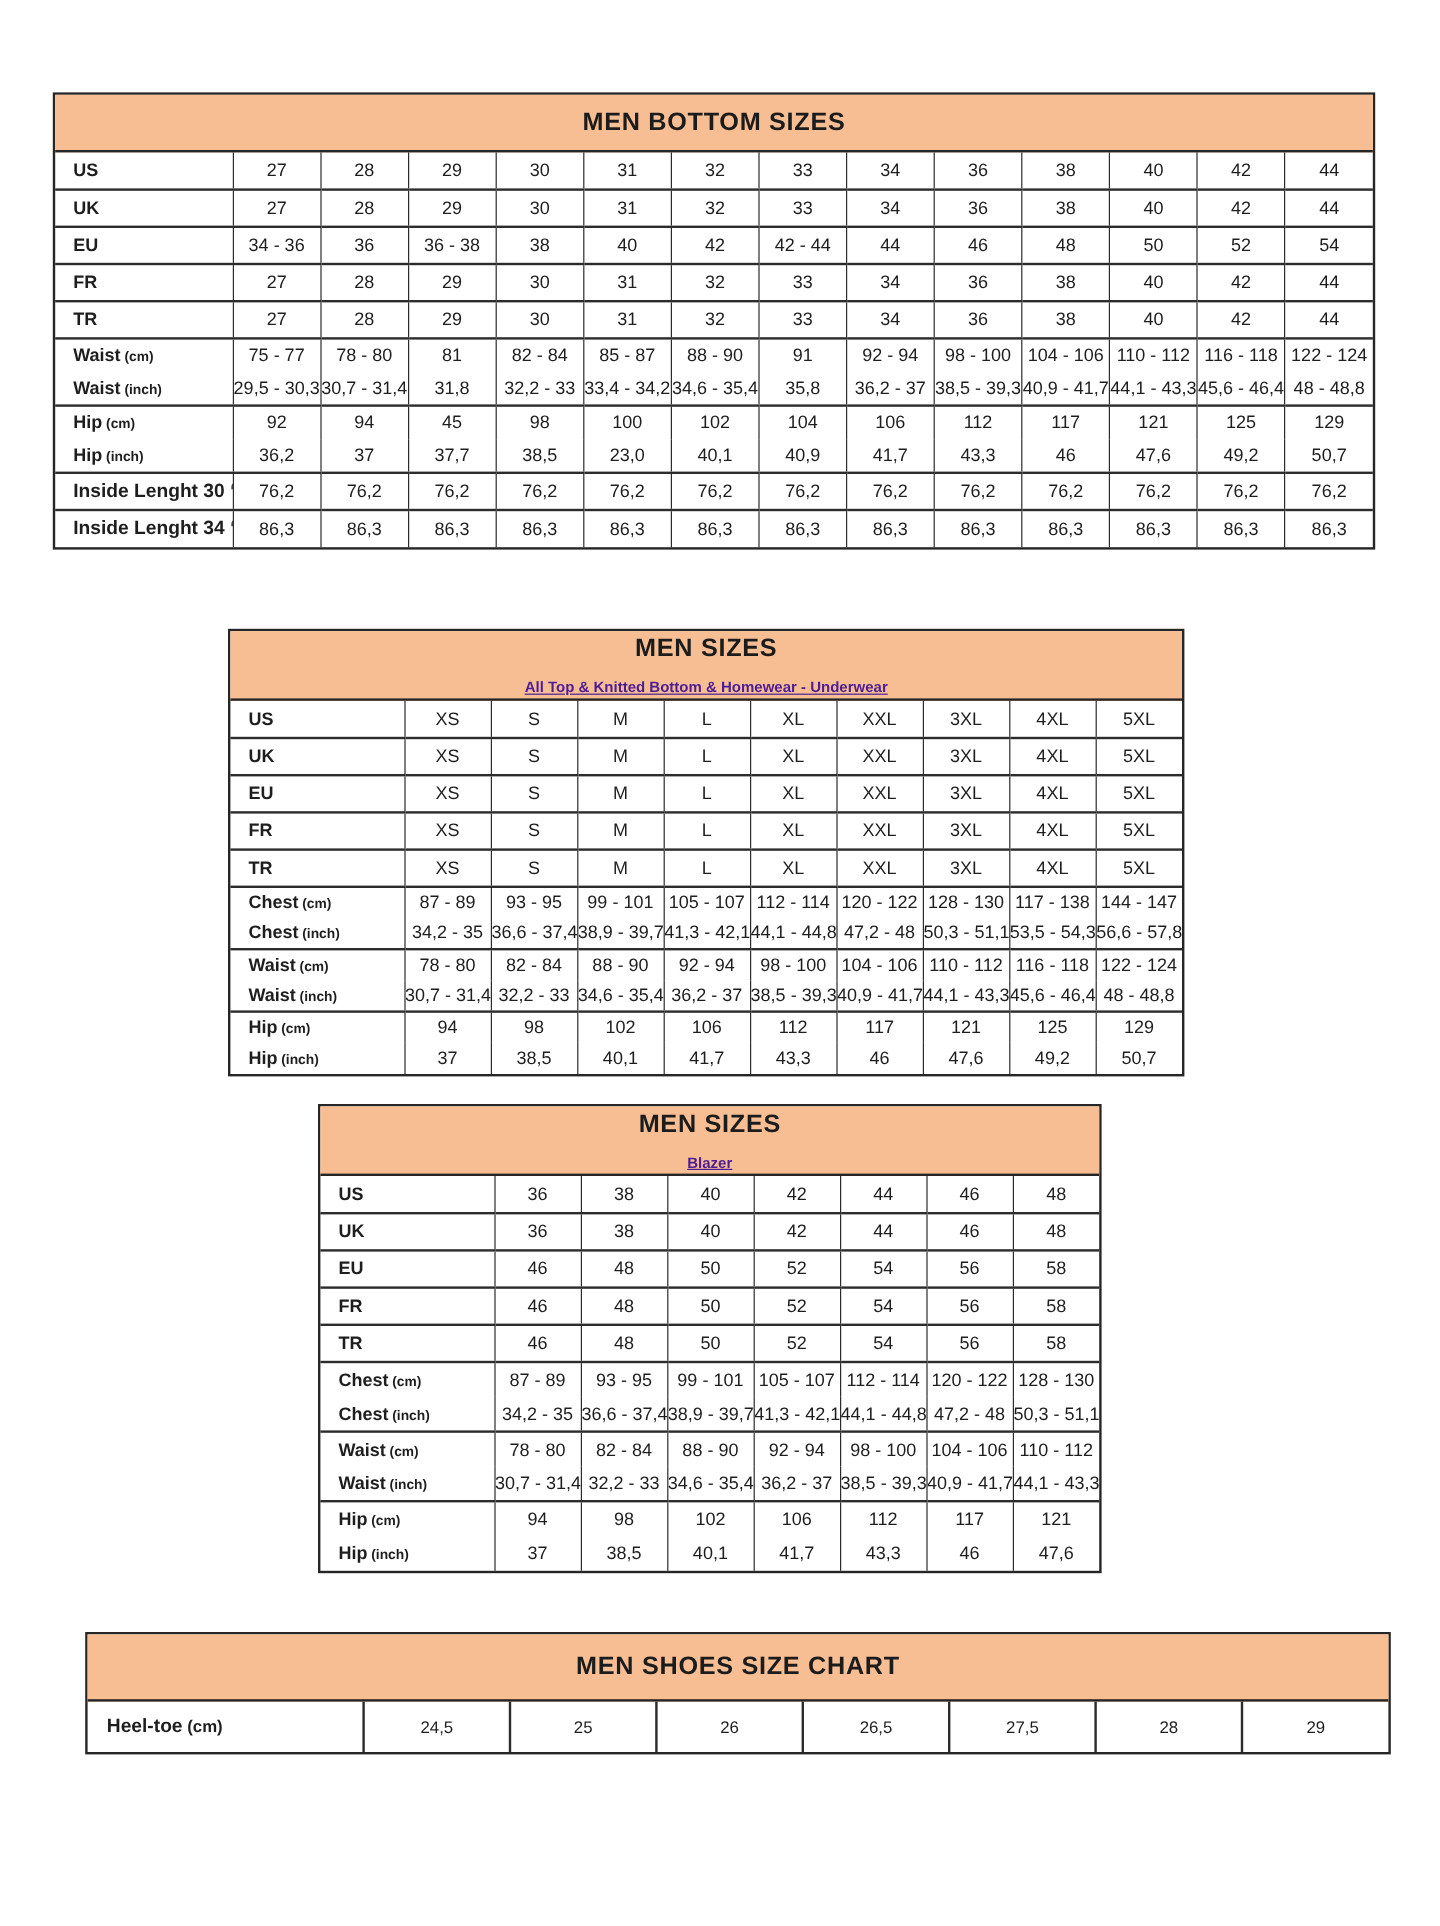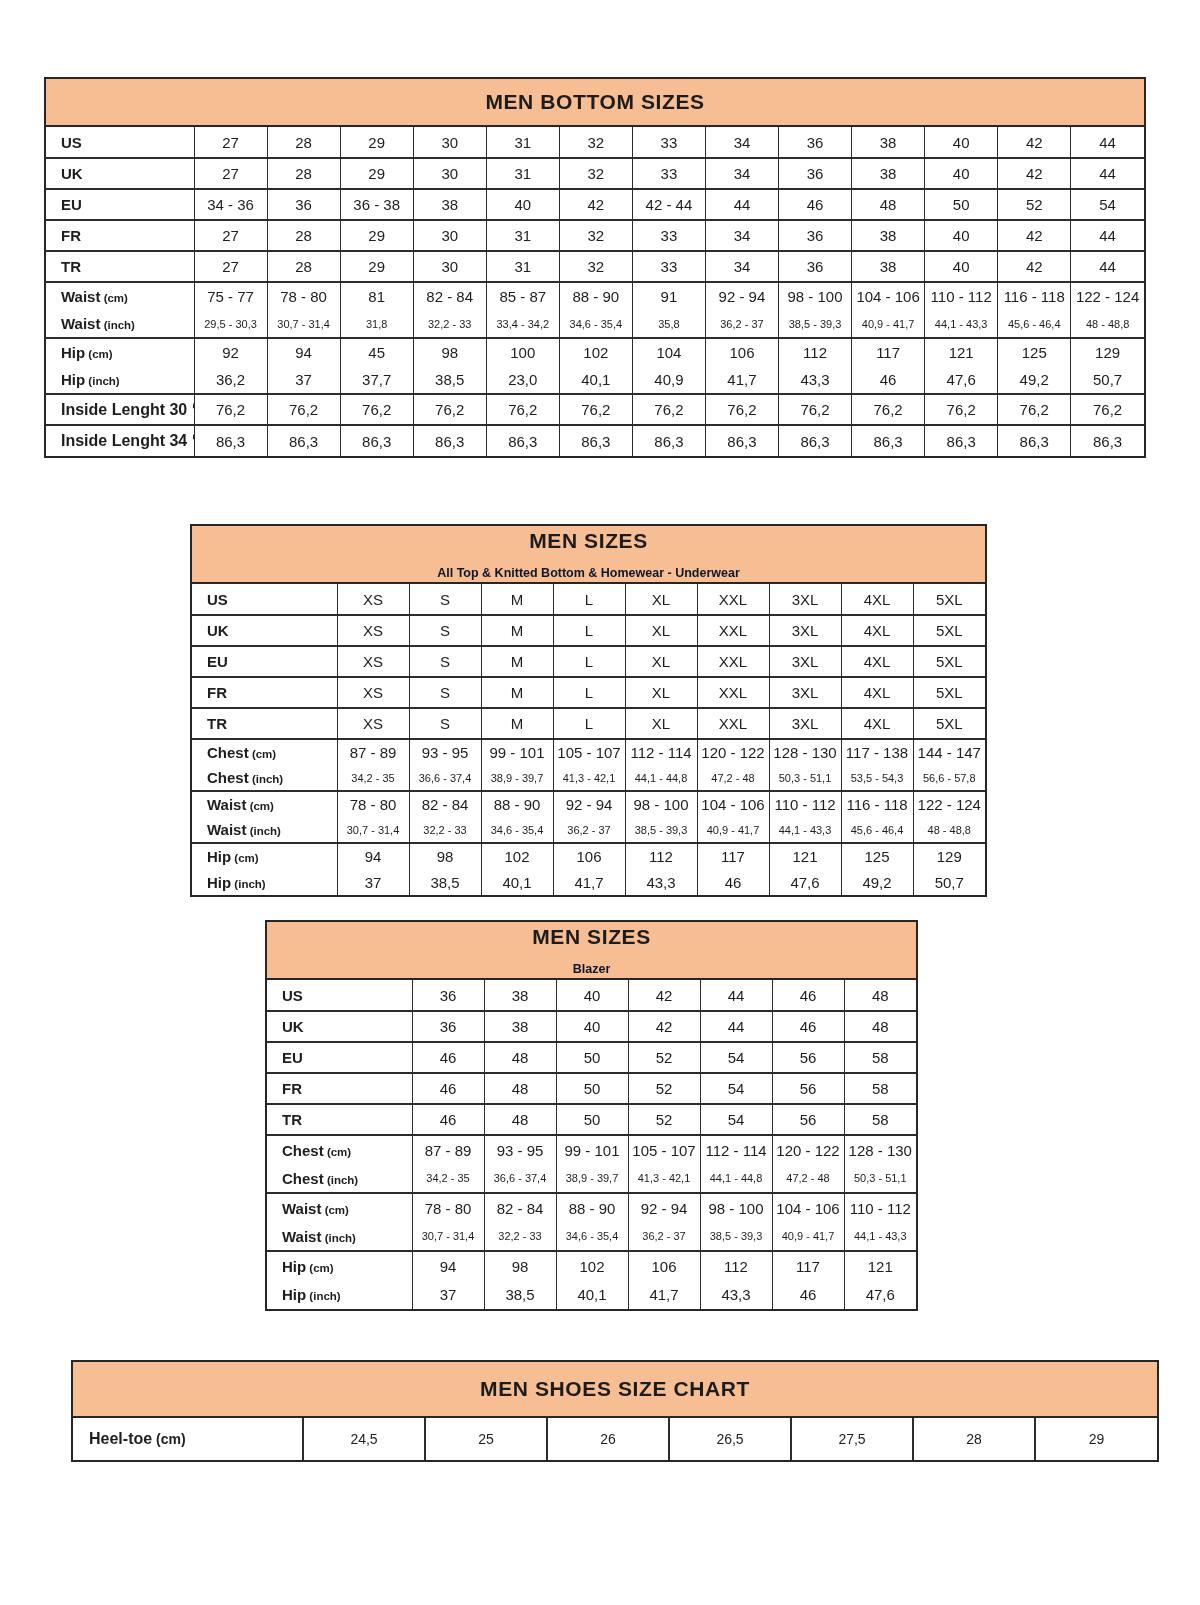--- a/index.html
+++ b/index.html
@@ -32,21 +32,22 @@
   .title {
     font-weight: bold;
     font-size: 21px;
     letter-spacing: 0.6px;
     color: #1c1c1c;
   }
   .subtitle {
     font-weight: bold;
     font-size: 12.5px;
     margin-top: 13px;
-    color: #0f172a;
+    color: #4c1d95;
+    text-decoration: underline;
   }
   table.grid {
     width: 100%;
     border-collapse: collapse;
     table-layout: fixed;
   }
   .grid td {
     border: 1px solid #2c2c2c;
     border-top-width: 2px;
     border-bottom-width: 2px;
@@ -66,21 +67,21 @@
   tr.pair-a, tr.pair-b { height: var(--h-pair); }
   .label-cell {
     text-align: left !important;
     padding-left: 15px;
     font-weight: bold;
     font-size: 14.5px;
     width: var(--label-w);
   }
   .label-cell.label-sm { font-size: 16px; }
   .unit { font-size: 11.5px; font-weight: bold; }
-  .val.small { font-size: 11px; }
+  .val.small { font-size: 15px; }
 
   
   .tbl-0 { left: 44px; top: 77px; width: 1102px; --label-w: 148px; --h-single: 31px; --h-pair: 28px; }
   .tbl-0 .band { height: 48px; }
 
   
   .tbl-1 { left: 190px; top: 524px; width: 797px; --label-w: 145px; --h-single: 31px; --h-pair: 26px; }
   .tbl-1 .band { height: 58px; }
 
   

